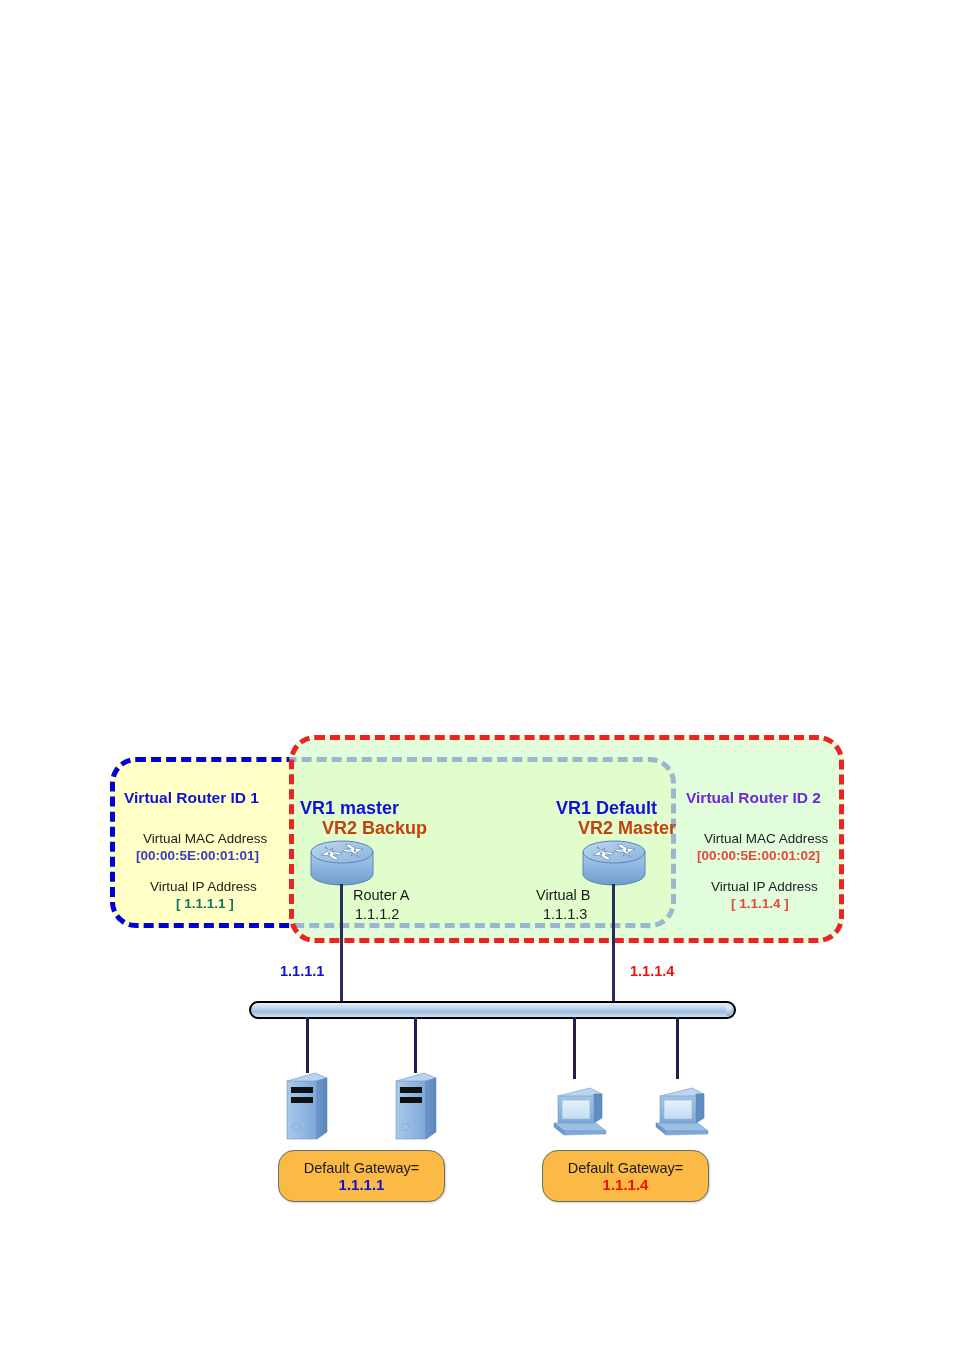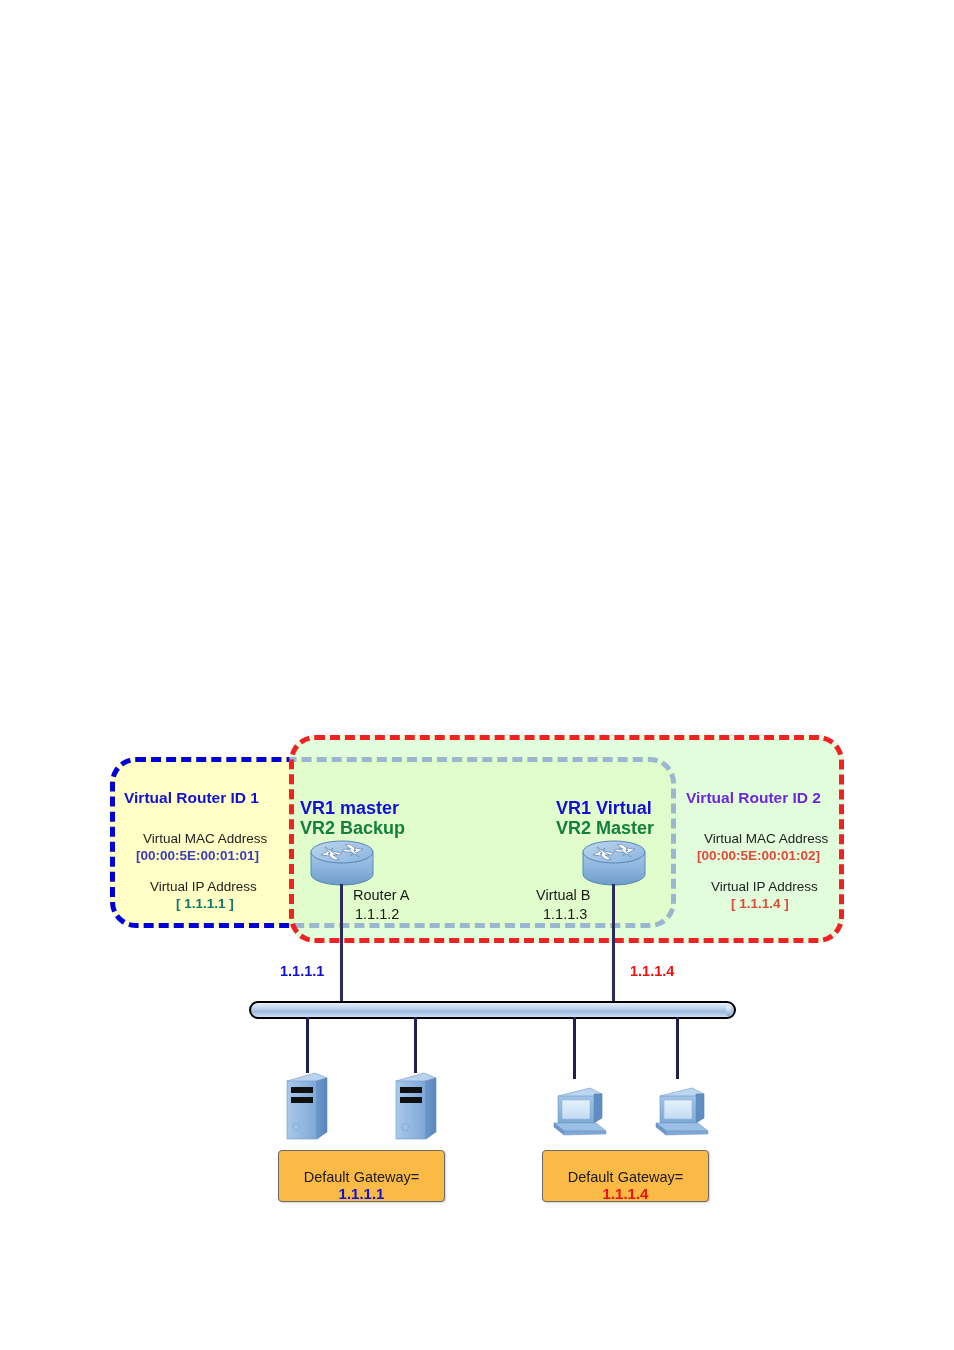--- a/index.html
+++ b/index.html
@@ -25,21 +25,21 @@
   
   #vr2-title{left:686px;top:789px;color:#6d28d9;}
   #vr2-mac-lbl{left:704px;top:831px;}
   #vr2-mac-val{left:697px;top:848px;color:#e04a3a;}
   #vr2-ip-lbl{left:711px;top:879px;}
   #vr2-ip-val{left:731px;top:896px;color:#e04a3a;}
 
   
   .role{position:absolute;font-weight:bold;font-size:18px;white-space:nowrap;}
   .role-blue{color:#1111d6;}
-  .role-red{color:#15803d;}
+  .role-red{color:#c2410c;margin-left:22px;}
   #ra-role1{left:300px;top:798px;}
   #ra-role2{left:300px;top:818px;}
   #rb-role1{left:556px;top:798px;}
   #rb-role2{left:556px;top:818px;}
 
   
   .router{position:absolute;width:66px;height:52px;}
   #router-a{left:309px;top:838px;}
   #router-b{left:581px;top:838px;}
 
@@ -68,22 +68,22 @@
 
   
   .server{position:absolute;width:48px;height:74px;}
   .pc{position:absolute;width:62px;height:60px;}
   #srv1{left:283px;top:1069px;}
   #srv2{left:392px;top:1069px;}
   #pc1{left:548px;top:1078px;}
   #pc2{left:650px;top:1078px;}
 
   
-  .gw{position:absolute;box-sizing:border-box;border:1.6px solid #6b6b6b;border-radius:4px;
-      background:#fbb945;text-align:center;padding-top:18px;
+  .gw{position:absolute;box-sizing:border-box;border:1.6px solid #6b6b6b;border-radius:16px;
+      background:#fbb945;text-align:center;padding-top:9px;
       box-shadow:1px 1px 2px rgba(0,0,0,0.18);}
   #gw-left{left:278px;top:1150px;width:167px;height:52px;}
   #gw-right{left:542px;top:1150px;width:167px;height:52px;}
   .gw-l1{display:block;font-size:14.5px;color:#1a1a1a;line-height:16px;}
   .gw-l2{display:block;font-weight:bold;font-size:15px;line-height:18px;}
   .gw-blue{color:#1111d6;}
   .gw-red{color:#ee1111;}
 </style>
 </head>
 <body>
@@ -101,21 +101,21 @@
 
   <div class="grp-title" id="vr2-title">Virtual Router ID 2</div>
   <div class="grp-line" id="vr2-mac-lbl">Virtual MAC Address</div>
   <div class="grp-val" id="vr2-mac-val">[00:00:5E:00:01:02]</div>
   <div class="grp-line" id="vr2-ip-lbl">Virtual IP Address</div>
   <div class="grp-val" id="vr2-ip-val">[ 1.1.1.4 ]</div>
 
   <div class="role role-blue" id="ra-role1">VR1 master</div>
   <div class="role role-red" id="ra-role2">VR2 Backup</div>
 
-  <div class="role role-blue" id="rb-role1">VR1 Virtual</div>
+  <div class="role role-blue" id="rb-role1">VR1 Default</div>
   <div class="role role-red" id="rb-role2">VR2 Master</div>
 
   <svg class="router" id="router-a" viewBox="0 0 66 52">
     <defs>
       <linearGradient id="rbodyA" x1="0" y1="0" x2="0" y2="1">
         <stop offset="0" stop-color="#a8c8e8"></stop>
           <stop offset="0.5" stop-color="#8cb4de"></stop>
         <stop offset="1" stop-color="#6e9cca"></stop>
       </linearGradient>
       <linearGradient id="rtopA" x1="0" y1="0" x2="1" y2="1">

